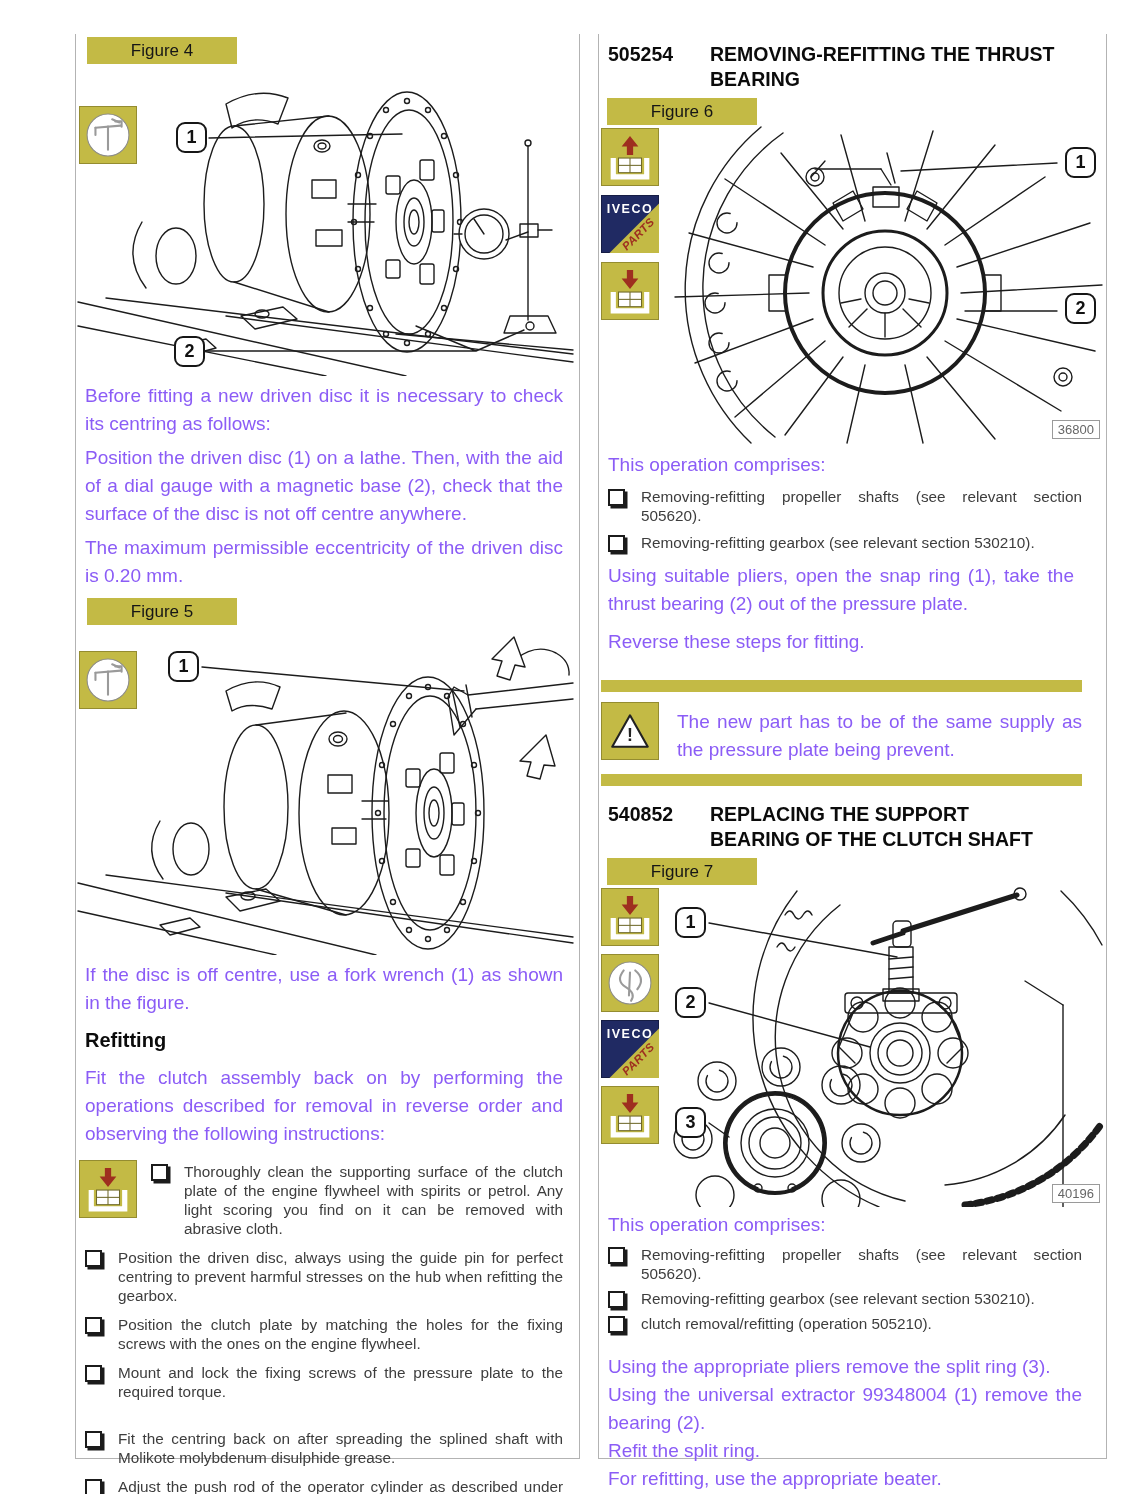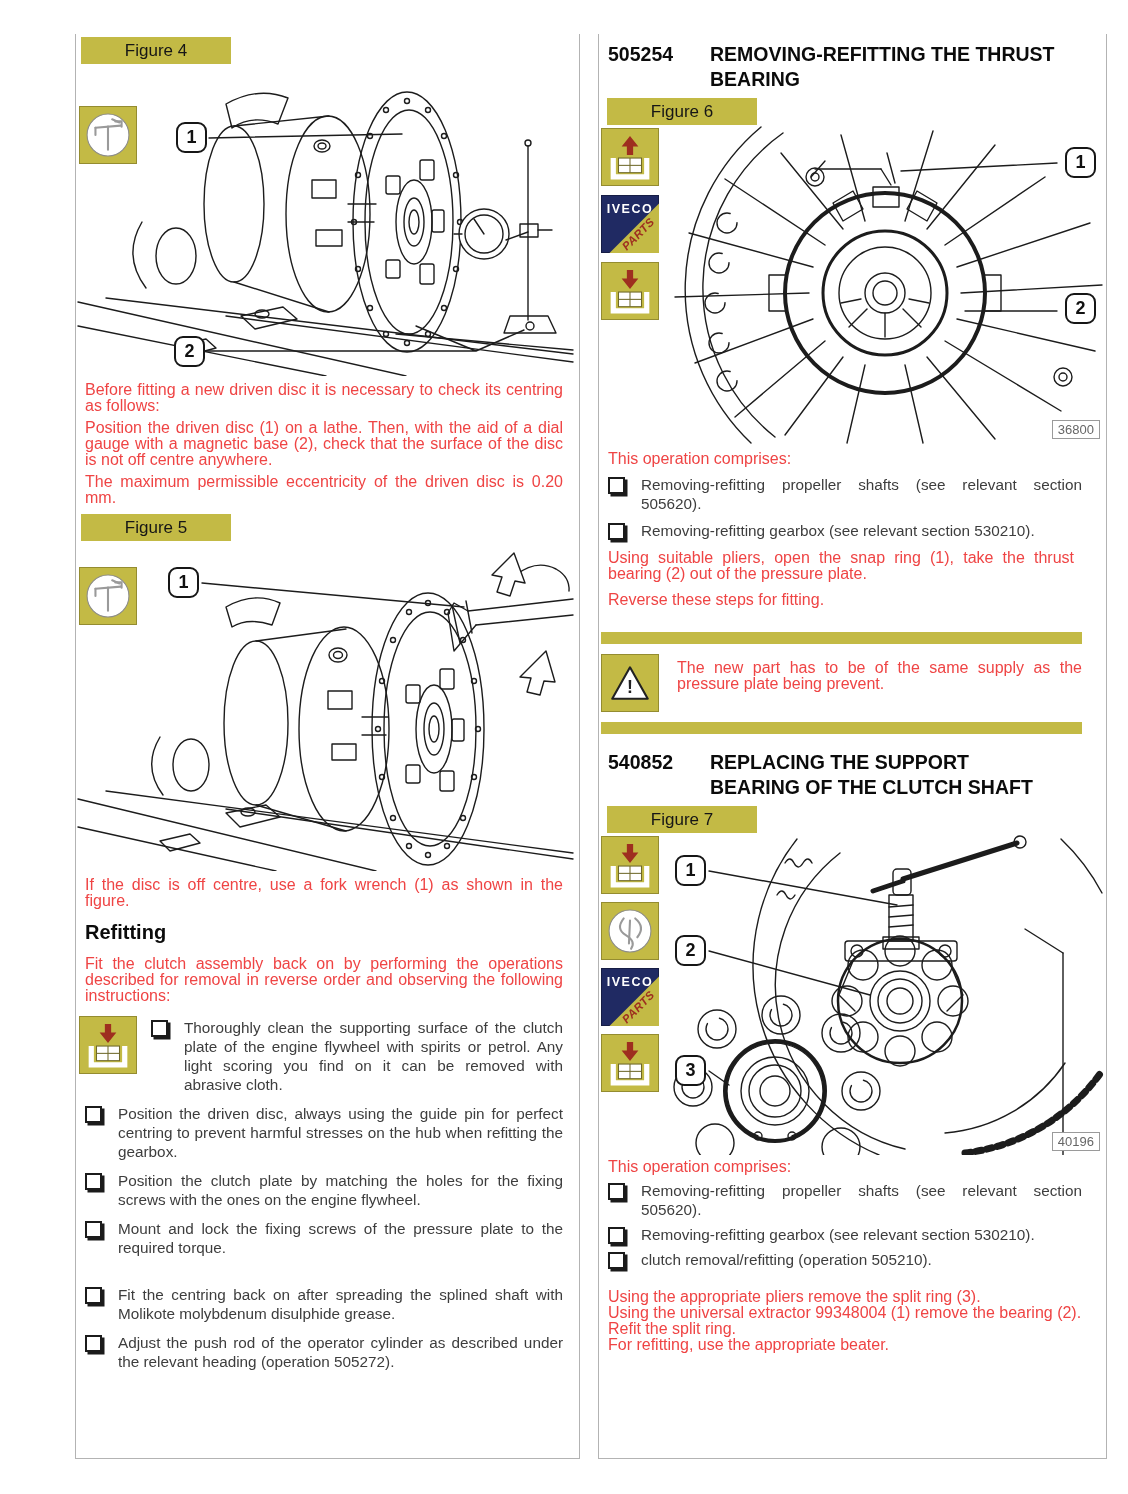--- a/index.html
+++ b/index.html
@@ -6,21 +6,21 @@
   body { width:1128px; height:1494px; position:relative;
          font-family:"Liberation Sans", sans-serif; color:#3d3d3d; }
   .col { position:absolute; top:34px; height:1424px; background:#fff;
          border-left:1px solid #b3b3b3; border-right:1px solid #b3b3b3; border-bottom:1px solid #b3b3b3; }
   #left-col  { left:75px;  width:503px; }
   #right-col { left:598px; width:507px; }
 
   .figbar { width:150px; height:27px; background:var(--accent,#c3ba45);
             display:flex; align-items:center; justify-content:center;
             font-size:17px; color:#161616; }
-  .figbar.l { margin:3px 0 0 5px; }
+  .figbar.l { margin:3px 0 0 11px; }
   .figbar.r { margin:6px 0 0 8px; }
 
   .figpanel { position:relative; width:100%; }
   .figpanel svg.art { position:absolute; left:0; top:0; }
 
   .toolbox { position:absolute; width:58px; height:58px; background:var(--accent,#c3ba45);
              box-shadow:inset 0 0 0 1px rgba(60,55,10,.35);
              display:flex; align-items:center; justify-content:center; }
   .iveco { position:absolute; width:58px; height:58px; background:var(--navy,#20295f);
            overflow:hidden; box-shadow:inset 0 0 0 1px rgba(0,0,0,.3); }
@@ -32,21 +32,21 @@
                   font-size:11.5px; font-style:italic; font-weight:700;
                   transform:rotate(-45deg); letter-spacing:.5px; }
 
   .callout { position:absolute; box-sizing:border-box; min-width:31px; height:31px;
              border:2.5px solid #161616; border-radius:9px; background:#fff;
              display:flex; align-items:center; justify-content:center;
              font-size:18px; font-weight:700; color:#111; padding:0 5px; z-index:3; }
   .fig-no { position:absolute; border:1.5px solid #9a9a9a; color:#666; font-size:13px;
             line-height:17px; padding:0 5px; background:#fff; z-index:3; }
 
-  .para  { font-size:16px; line-height:16px; text-align:justify; color:#ef4444; }
+  .para  { font-size:19px; line-height:28px; text-align:justify; color:#8b5cf6; }
   .lp    { margin:6px 16px 6px 9px; }
   .rp    { margin:6px 32px 6px 9px; }
   .h2    { font-size:20px; font-weight:700; color:#0b0b0b; margin:12px 0 4px 9px; }
 
   .sec { display:flex; font-weight:700; color:#0b0b0b; font-size:19.5px; line-height:25px; }
   .sec-code  { width:102px; flex:none; }
   .sec-title { flex:1; padding-right:30px; }
 
   .bullet { display:flex; gap:16px; }
   .lb { margin:10px 16px 10px 9px; }

